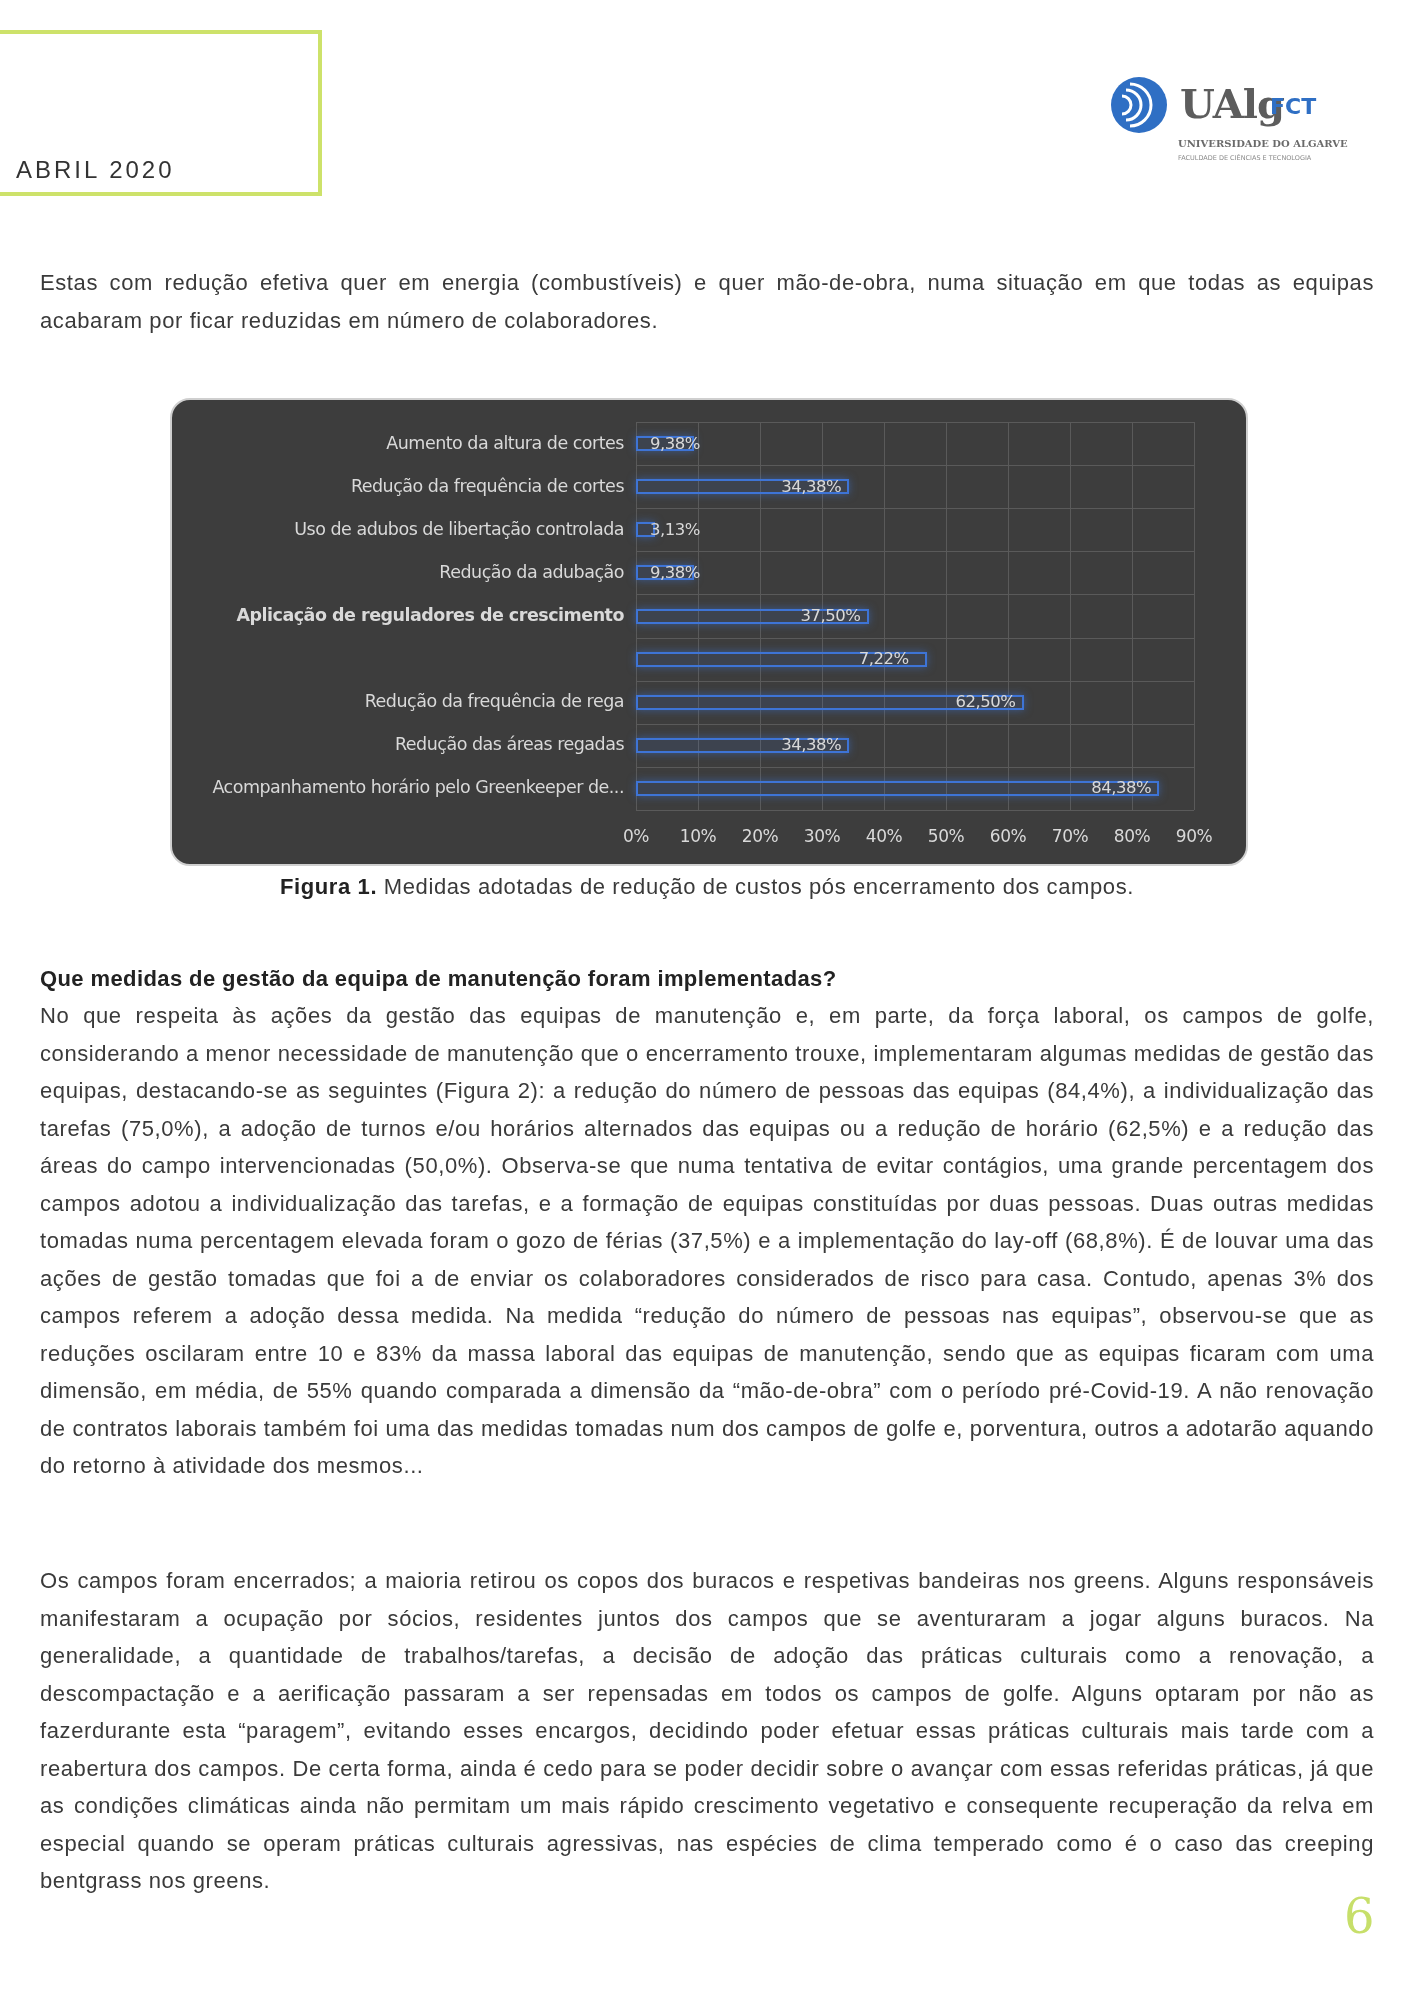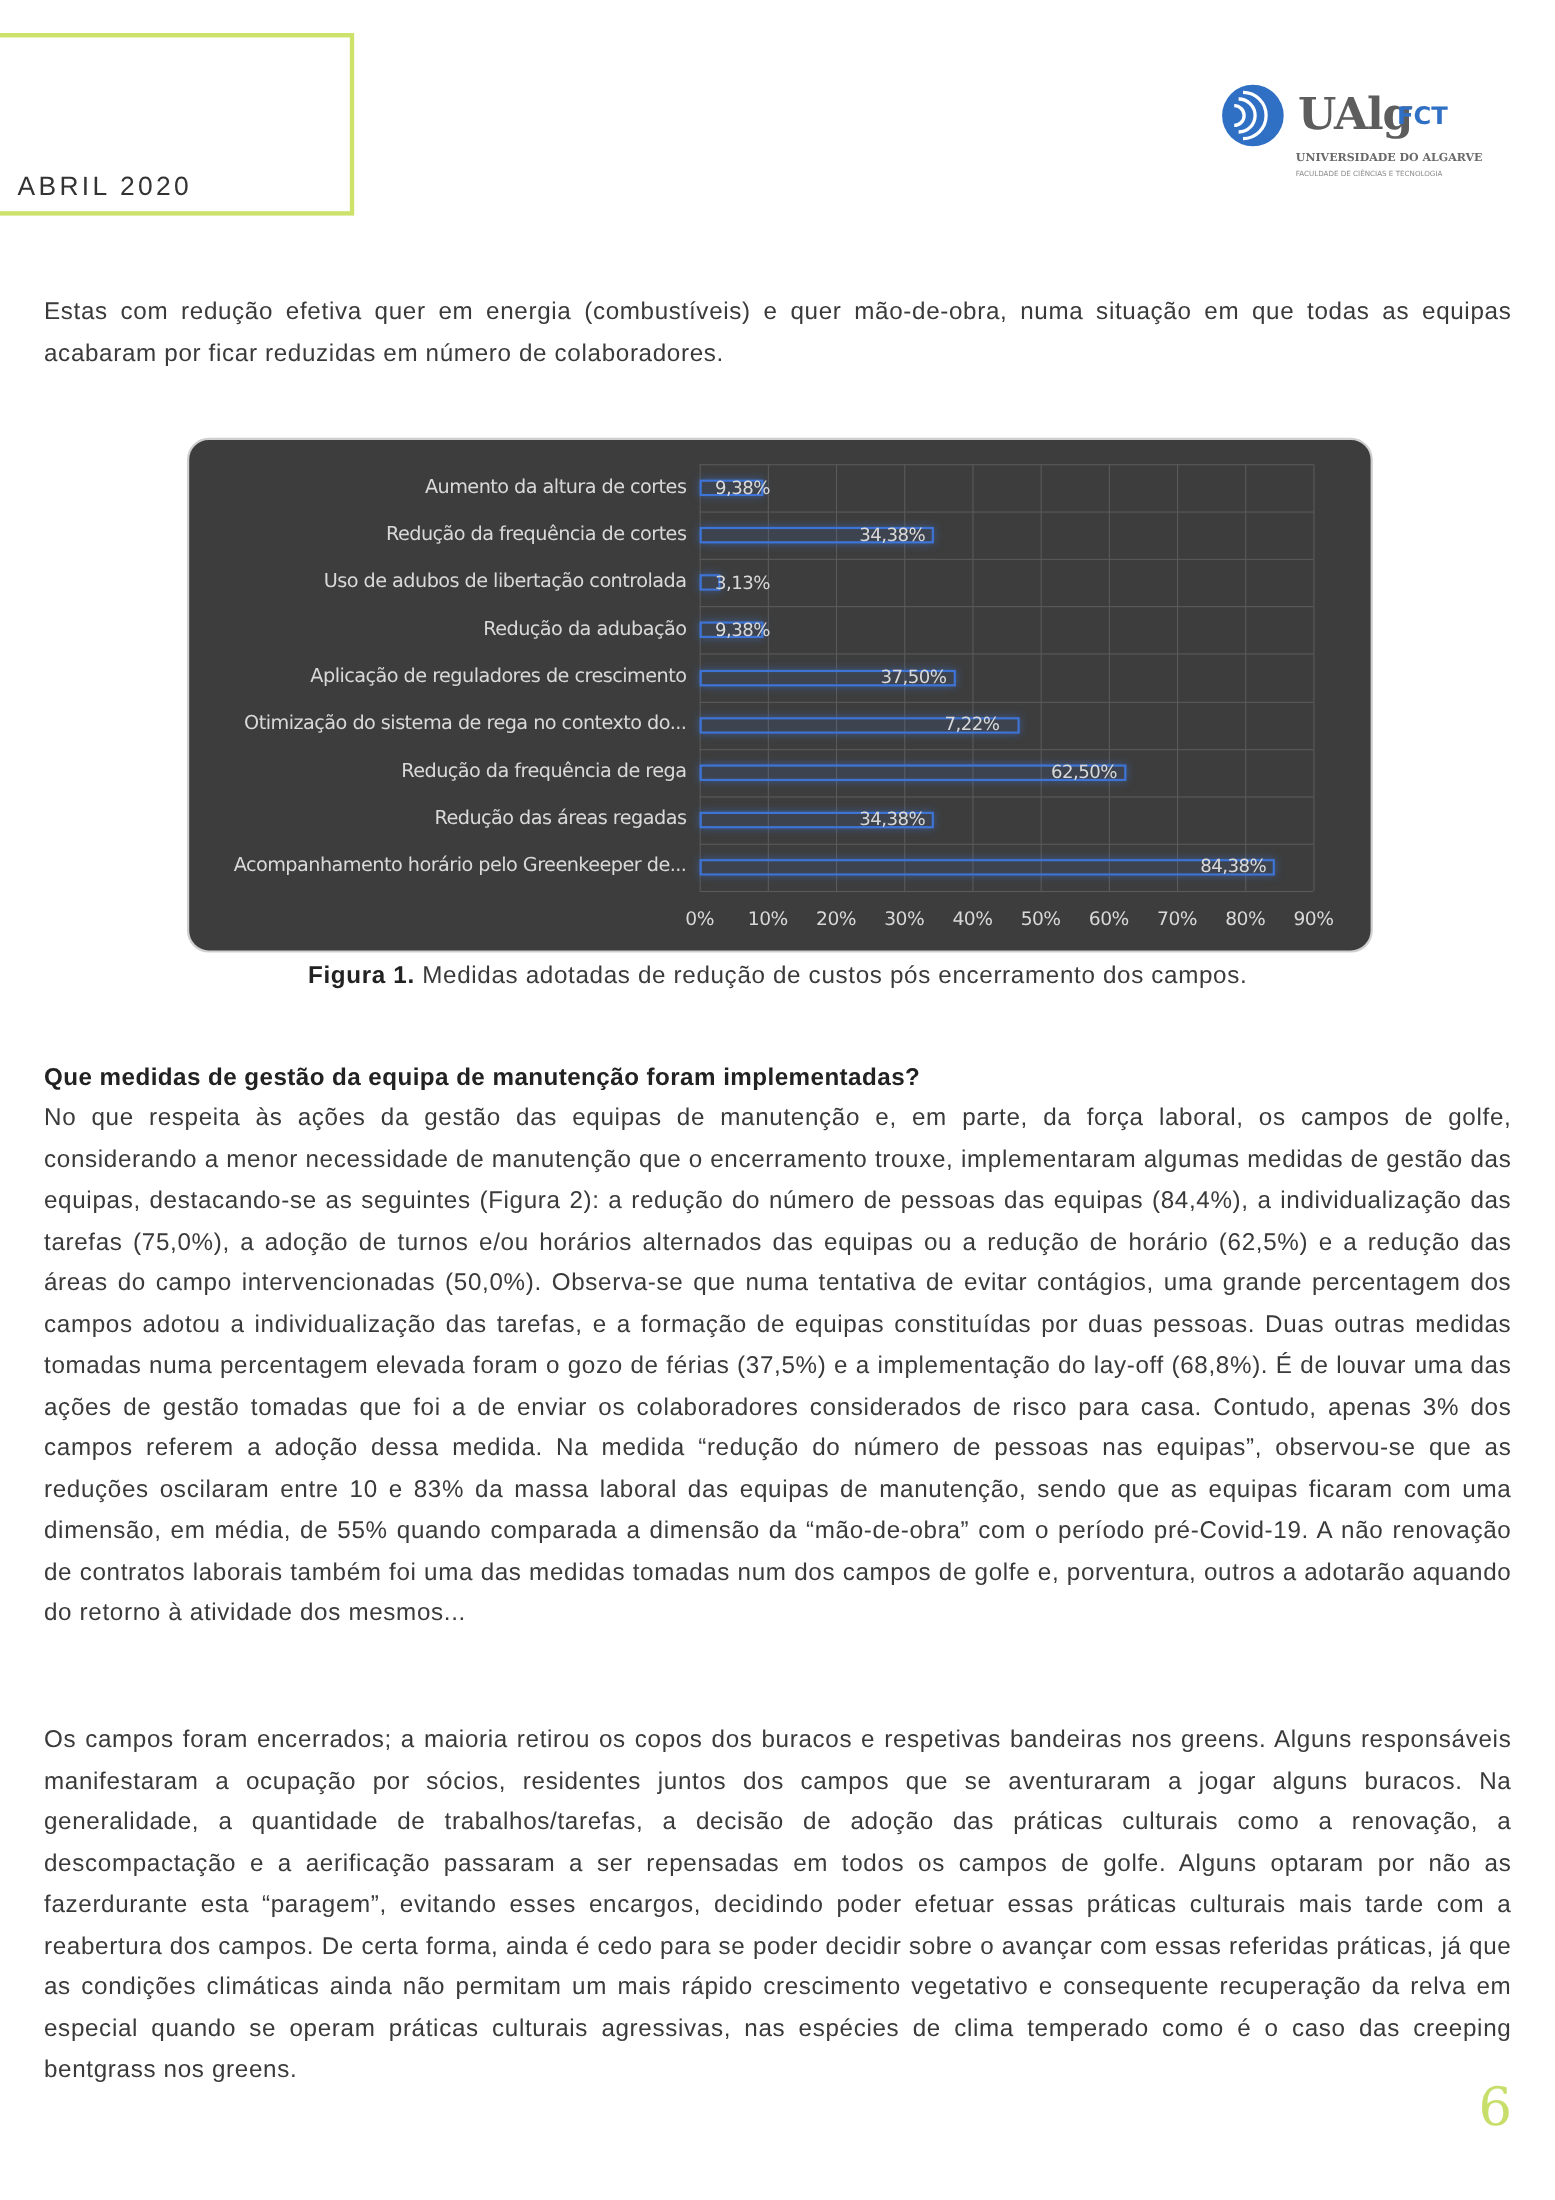--- a/index.html
+++ b/index.html
@@ -126,22 +126,21 @@
     <div class="xtick" style="left: 712px;">40%</div>
     <div class="xtick" style="left: 774px;">50%</div>
     <div class="xtick" style="left: 836px;">60%</div>
     <div class="xtick" style="left: 898px;">70%</div>
     <div class="xtick" style="left: 960px;">80%</div>
     <div class="xtick" style="left: 1022px;">90%</div>
     <div class="cat-label" style="top: 21.5px; right: 622px;">Aumento da altura de cortes</div>
     <div class="cat-label" style="top: 64.6111px; right: 622px;">Redução da frequência de cortes</div>
     <div class="cat-label" style="top: 107.722px; right: 622px;">Uso de adubos de libertação controlada</div>
     <div class="cat-label" style="top: 150.833px; right: 622px;">Redução da adubação</div>
-    <div class="cat-label" style="top: 193.944px; right: 622px;">Aplicação de reguladores de crescimento</div>
-    <div class="cat-label" style="top: 237.056px; right: 622px;">Otimização do sistema de rega no contexto do...</div>
+    <div class="cat-label" style="top: 193.944px; right: 622px; font-weight: bold;">Aplicação de reguladores de crescimento</div>
     <div class="cat-label" style="top: 280.167px; right: 622px;">Redução da frequência de rega</div>
     <div class="cat-label" style="top: 323.278px; right: 622px;">Redução das áreas regadas</div>
     <div class="cat-label" style="top: 366.389px; right: 622px;">Acompanhamento horário pelo Greenkeeper de...</div>
   </div>
 
 <div class="caption">
   <b>Figura 1.</b><span> Medidas adotadas de redução de custos pós encerramento dos campos.</span>
 </div>
 
 <div class="heading">Que medidas de gestão da equipa de manutenção foram implementadas?</div>

